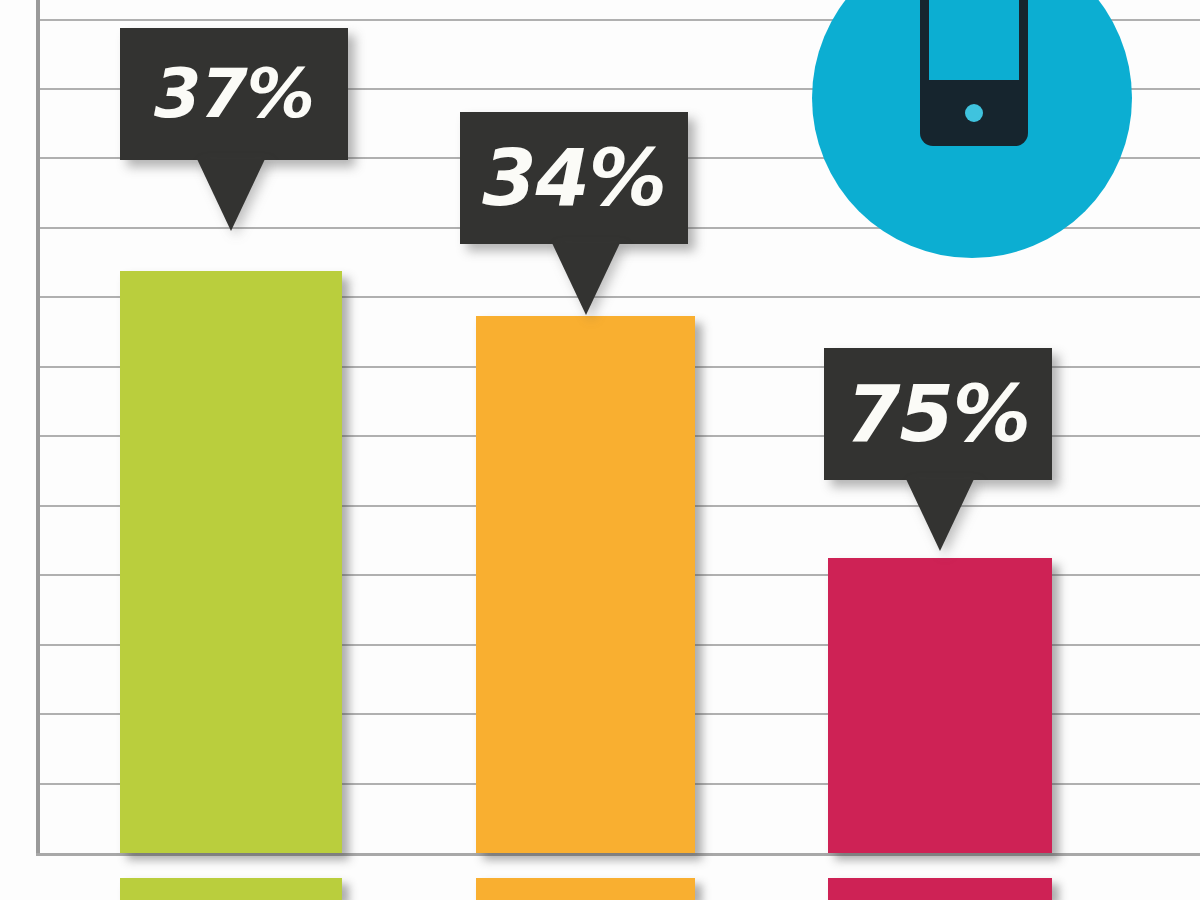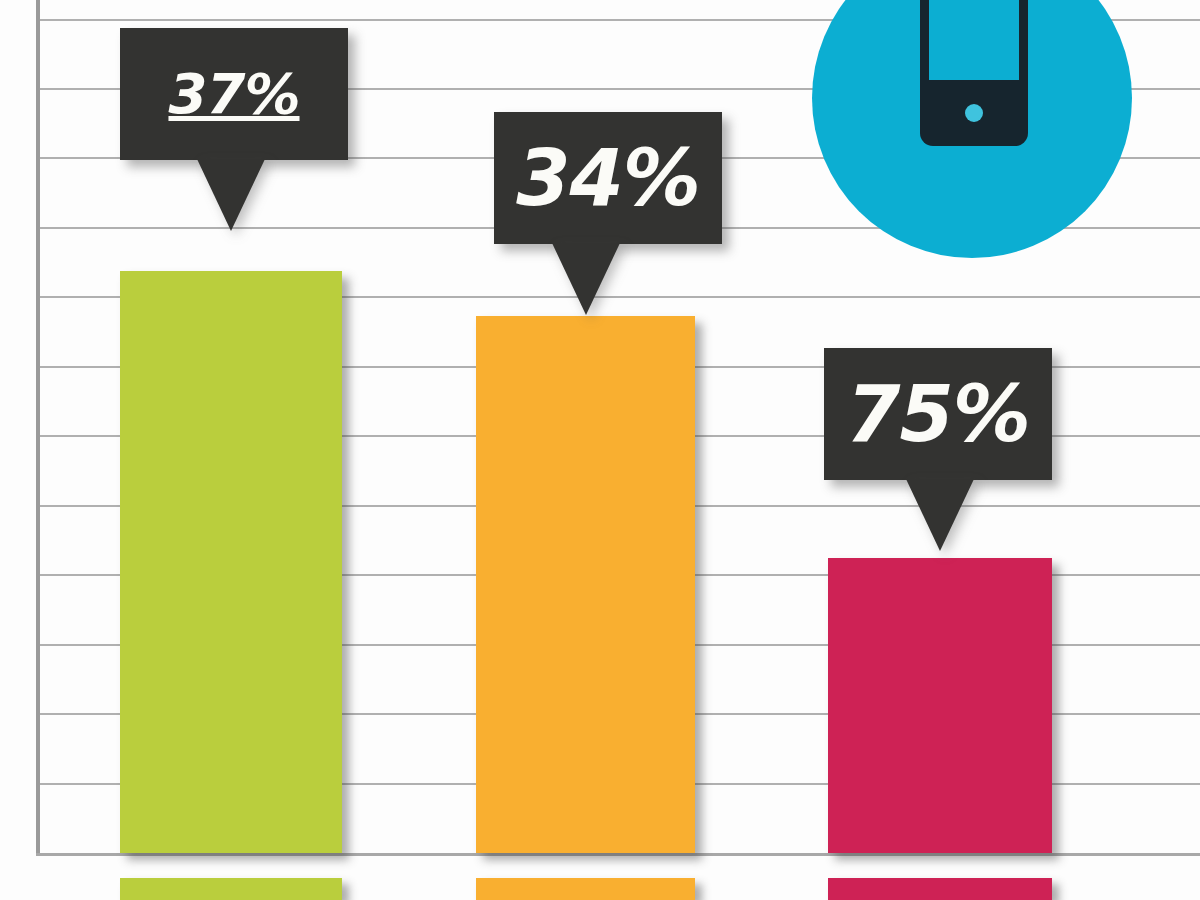--- a/index.html
+++ b/index.html
@@ -122,25 +122,25 @@
 
   <div class="bar" style="left:120px; top:271px; width:222px; height:582px; background:#bace3d;"></div>
   <div class="bar" style="left:476px; top:316px; width:219px; height:537px; background:#f9af30;"></div>
   <div class="bar" style="left:828px; top:558px; width:224px; height:295px; background:#ce2255;"></div>
 
   <div class="bar-lower" style="left:120px; top:878px; width:222px; height:22px; background:#bace3d;"></div>
   <div class="bar-lower" style="left:476px; top:878px; width:219px; height:22px; background:#f9af30;"></div>
   <div class="bar-lower" style="left:828px; top:878px; width:224px; height:22px; background:#ce2255;"></div>
 
   <div class="callout" style="left:120px; top:28px; width:228px; height:132px;">
-    <span class="callout-text" style="font-size:56px;text-decoration:underline;">37%</span>
+    <span class="callout-text" style="font-size:68px;">37%</span>
   </div>
   <div class="callout-tail" style="left:197px; top:159px;"></div>
 
-  <div class="callout" style="left:494px; top:112px; width:228px; height:132px;">
+  <div class="callout" style="left:460px; top:112px; width:228px; height:132px;">
     <span class="callout-text" style="font-size:78px;">34%</span>
   </div>
   <div class="callout-tail" style="left:552px; top:243px;"></div>
 
   <div class="callout" style="left:824px; top:348px; width:228px; height:132px;">
     <span class="callout-text" style="font-size:78px;">75%</span>
   </div>
   <div class="callout-tail" style="left:906px; top:479px;"></div>
 
   <div class="phone-badge" style="left:812px; top:-62px; width:320px; height:320px;">

